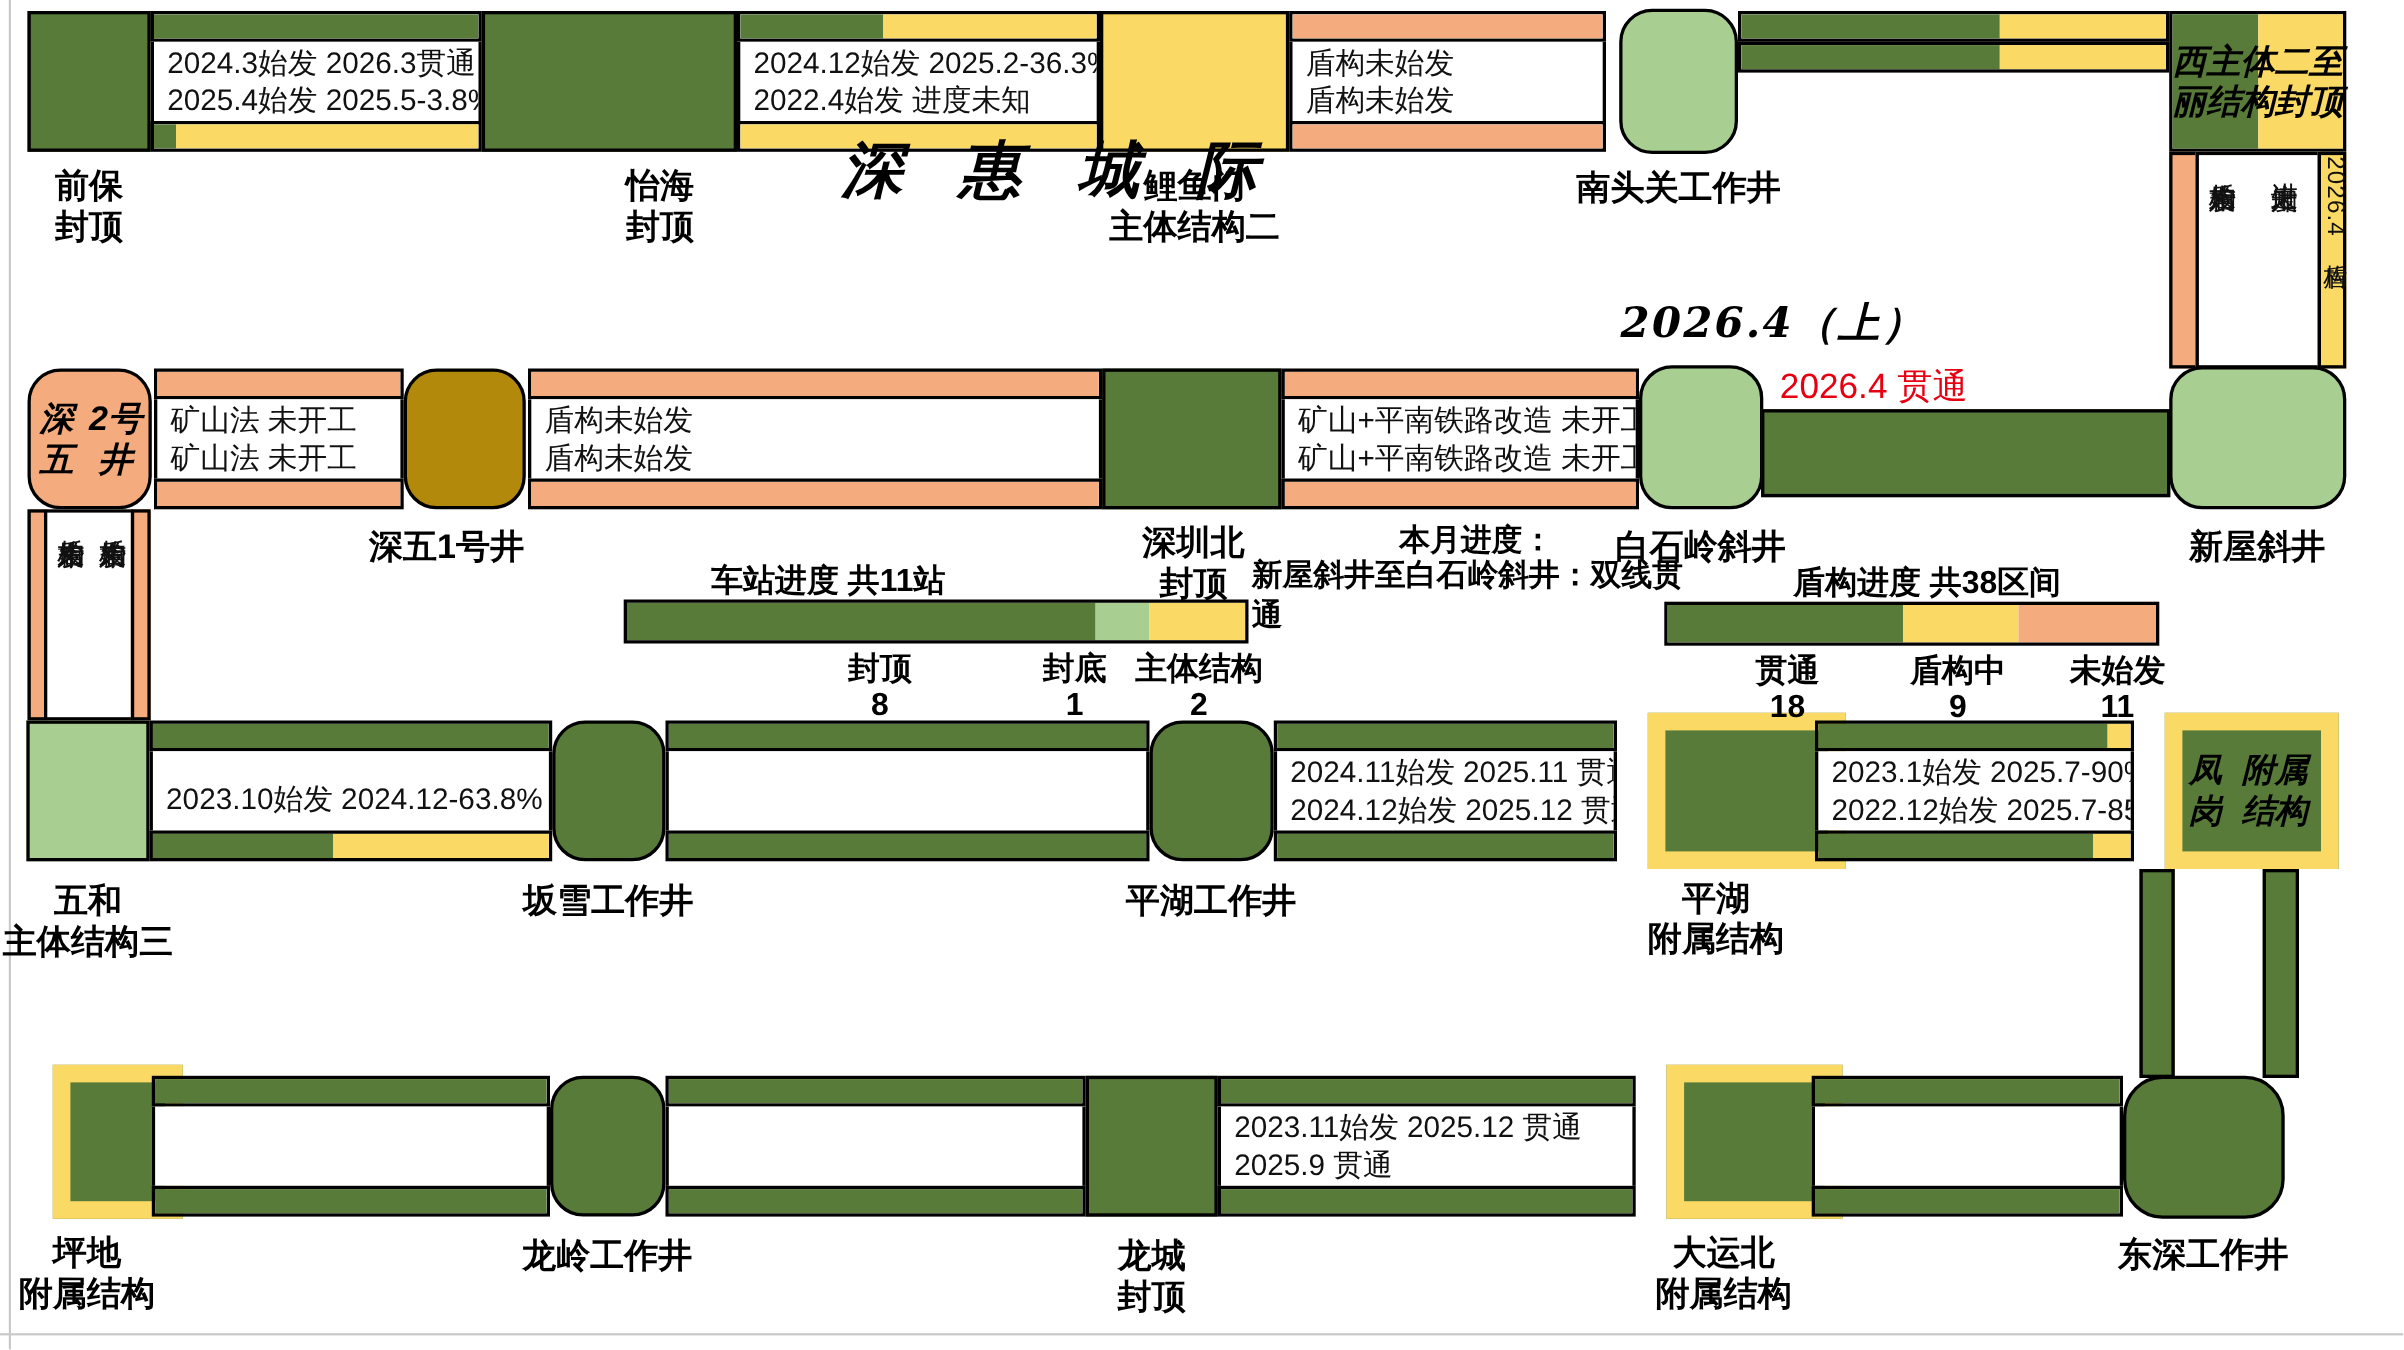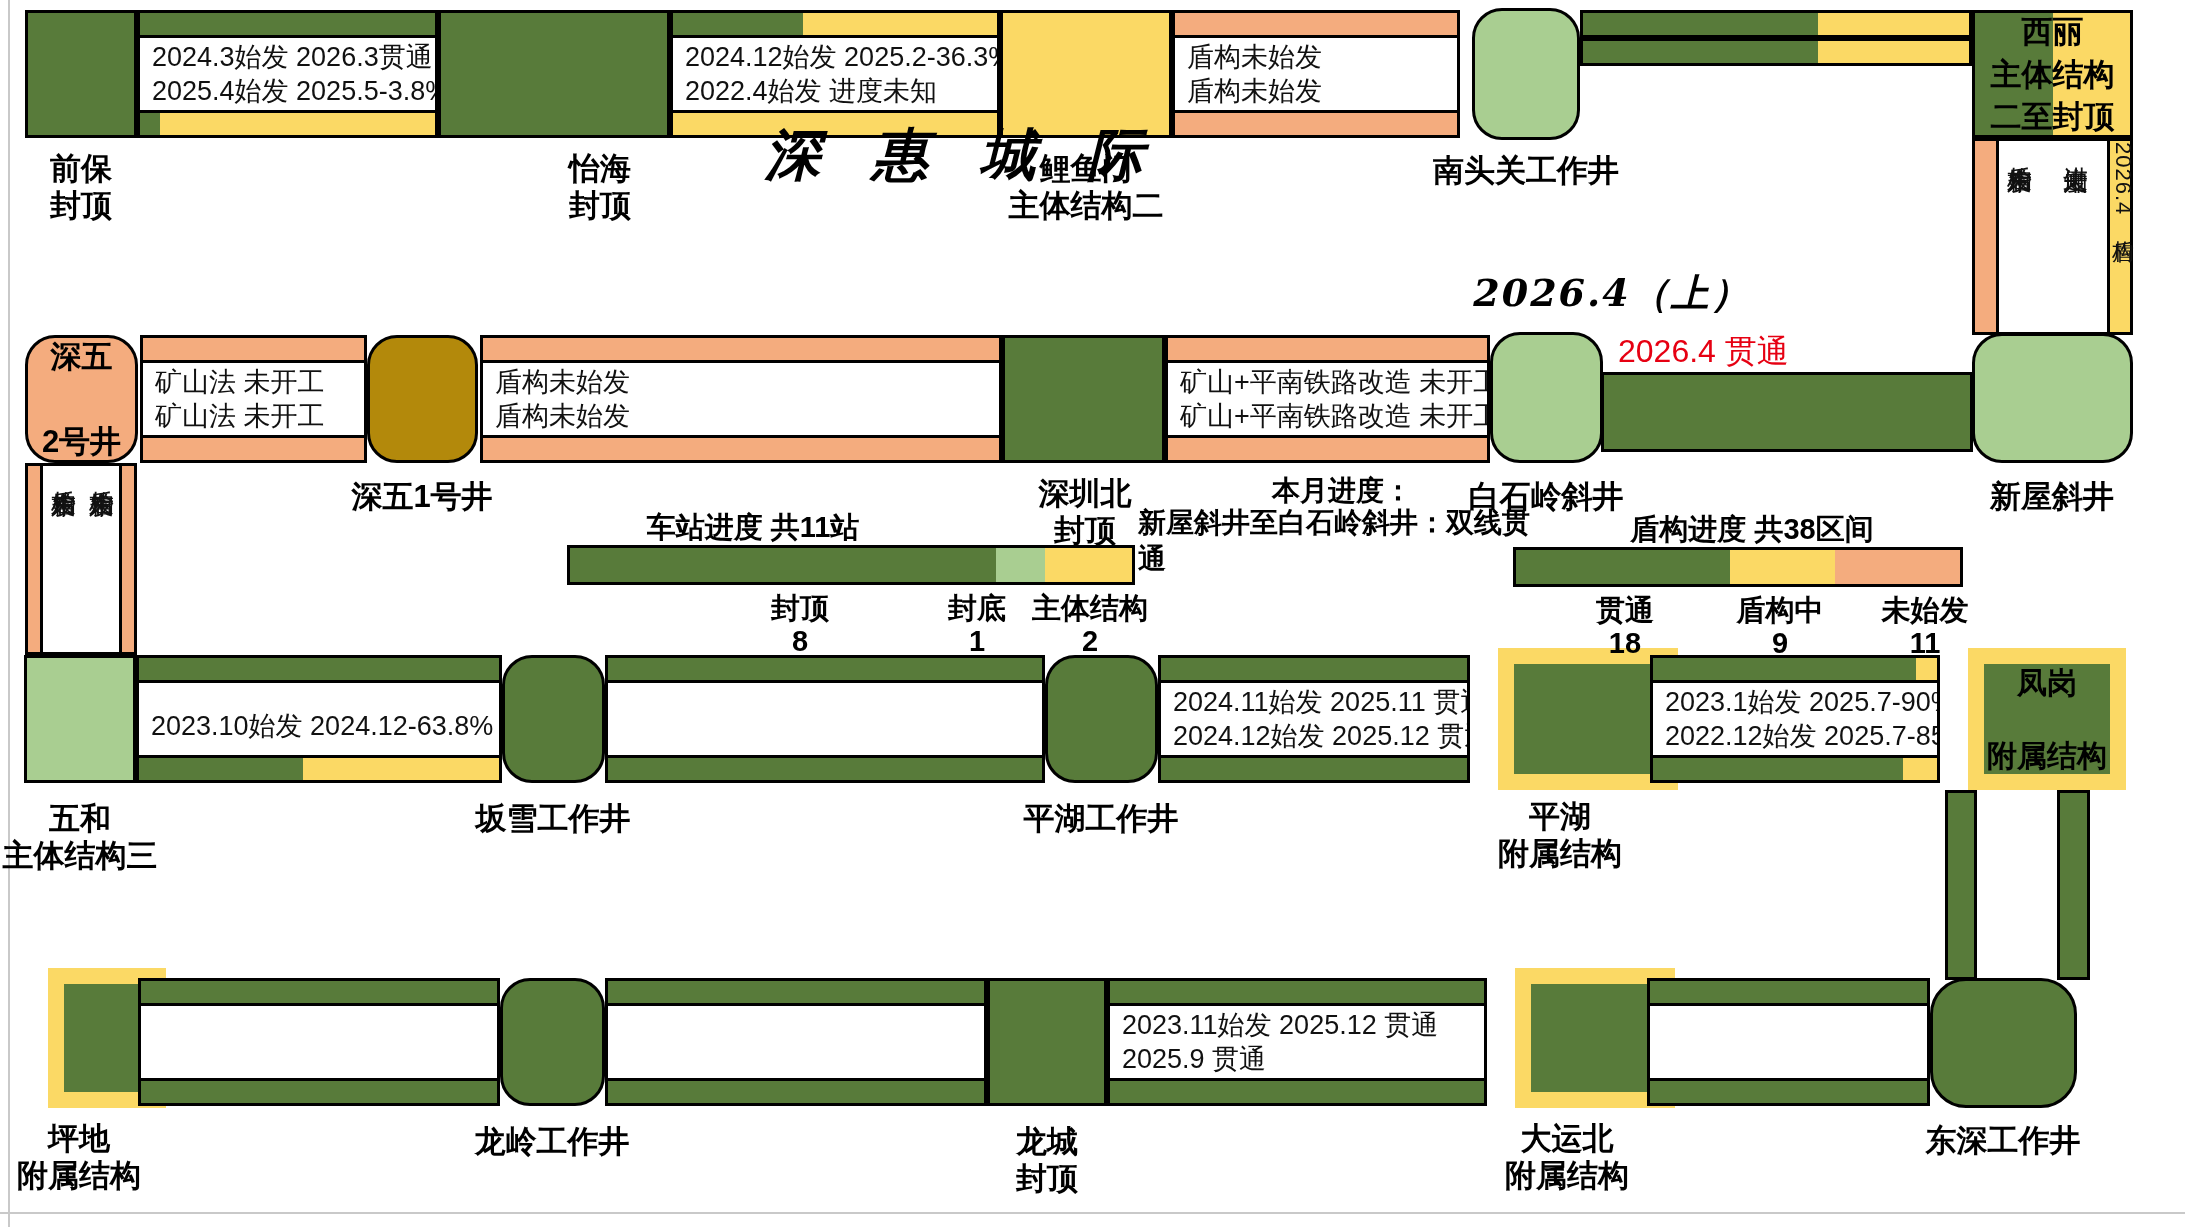--- a/index.html
+++ b/index.html
@@ -21,22 +21,22 @@
   .seg .bar{height:28px;border:3px solid #000;box-sizing:border-box;display:flex;overflow:hidden;flex:0 0 auto;}
   .seg .bar i{display:block;height:100%;}
   .seg .mid{flex:1;background:#fff;border-left:3px solid #000;border-right:3px solid #000;box-sizing:border-box;
             padding:0 12px;display:flex;flex-direction:column;justify-content:space-evenly;
             font-size:27px;color:#111;white-space:nowrap;overflow:hidden;line-height:30px;}
   
   .lbl{position:absolute;transform:translateX(-50%);text-align:center;font-weight:bold;
        font-size:31px;line-height:37px;white-space:nowrap;}
   .small{font-size:29px;}
   
-  .intext{position:absolute;inset:0;display:flex;flex-direction:column;align-items:center;
-          justify-content:space-between;font-weight:bold;font-size:31px;line-height:37px;text-align:center;}
+  .intext{position:absolute;inset:0;display:flex;flex-direction:row;align-items:center;
+          justify-content:space-between;font-weight:bold;font-size:31px;line-height:37px;text-align:center;font-style:italic;}
   
   .vbar{position:absolute;border:3px solid #000;box-sizing:border-box;}
   .vwhite{position:absolute;border:3px solid #000;box-sizing:border-box;background:#fff;}
   .vtext{position:absolute;writing-mode:vertical-rl;font-size:25px;color:#111;letter-spacing:1px;white-space:nowrap;}
   
   .legendbar{position:absolute;border:3px solid #000;box-sizing:border-box;display:flex;overflow:hidden;}
   .legendbar i{display:block;height:100%;}
   .ltitle{position:absolute;transform:translateX(-50%);font-weight:bold;font-size:29px;white-space:nowrap;}
   .litem{position:absolute;transform:translateX(-50%);text-align:center;font-weight:bold;
          font-size:29px;line-height:33px;white-space:nowrap;}
@@ -337,21 +337,21 @@
     <div>怡海</div>
       <div>封顶</div>
     </div>
   <div class="lbl" style="left:1086px;top:150px;">
     <div>鲤鱼门</div>
       <div>主体结构二</div>
     </div>
   <div class="lbl" style="left:1526px;top:152px;">
     <div>南头关工作井</div>
     </div>
-  <div class="lbl" style="left:422px;top:478px;">
+  <div class="lbl" style="left:406px;top:478px;">
     <div>深五1号井</div>
     </div>
   <div class="lbl" style="left:1085px;top:475px;">
     <div>深圳北</div>
       <div>封顶</div>
     </div>
   <div class="lbl" style="left:1546px;top:478px;">
     <div>白石岭斜井</div>
     </div>
   <div class="lbl" style="left:2052px;top:478px;">

